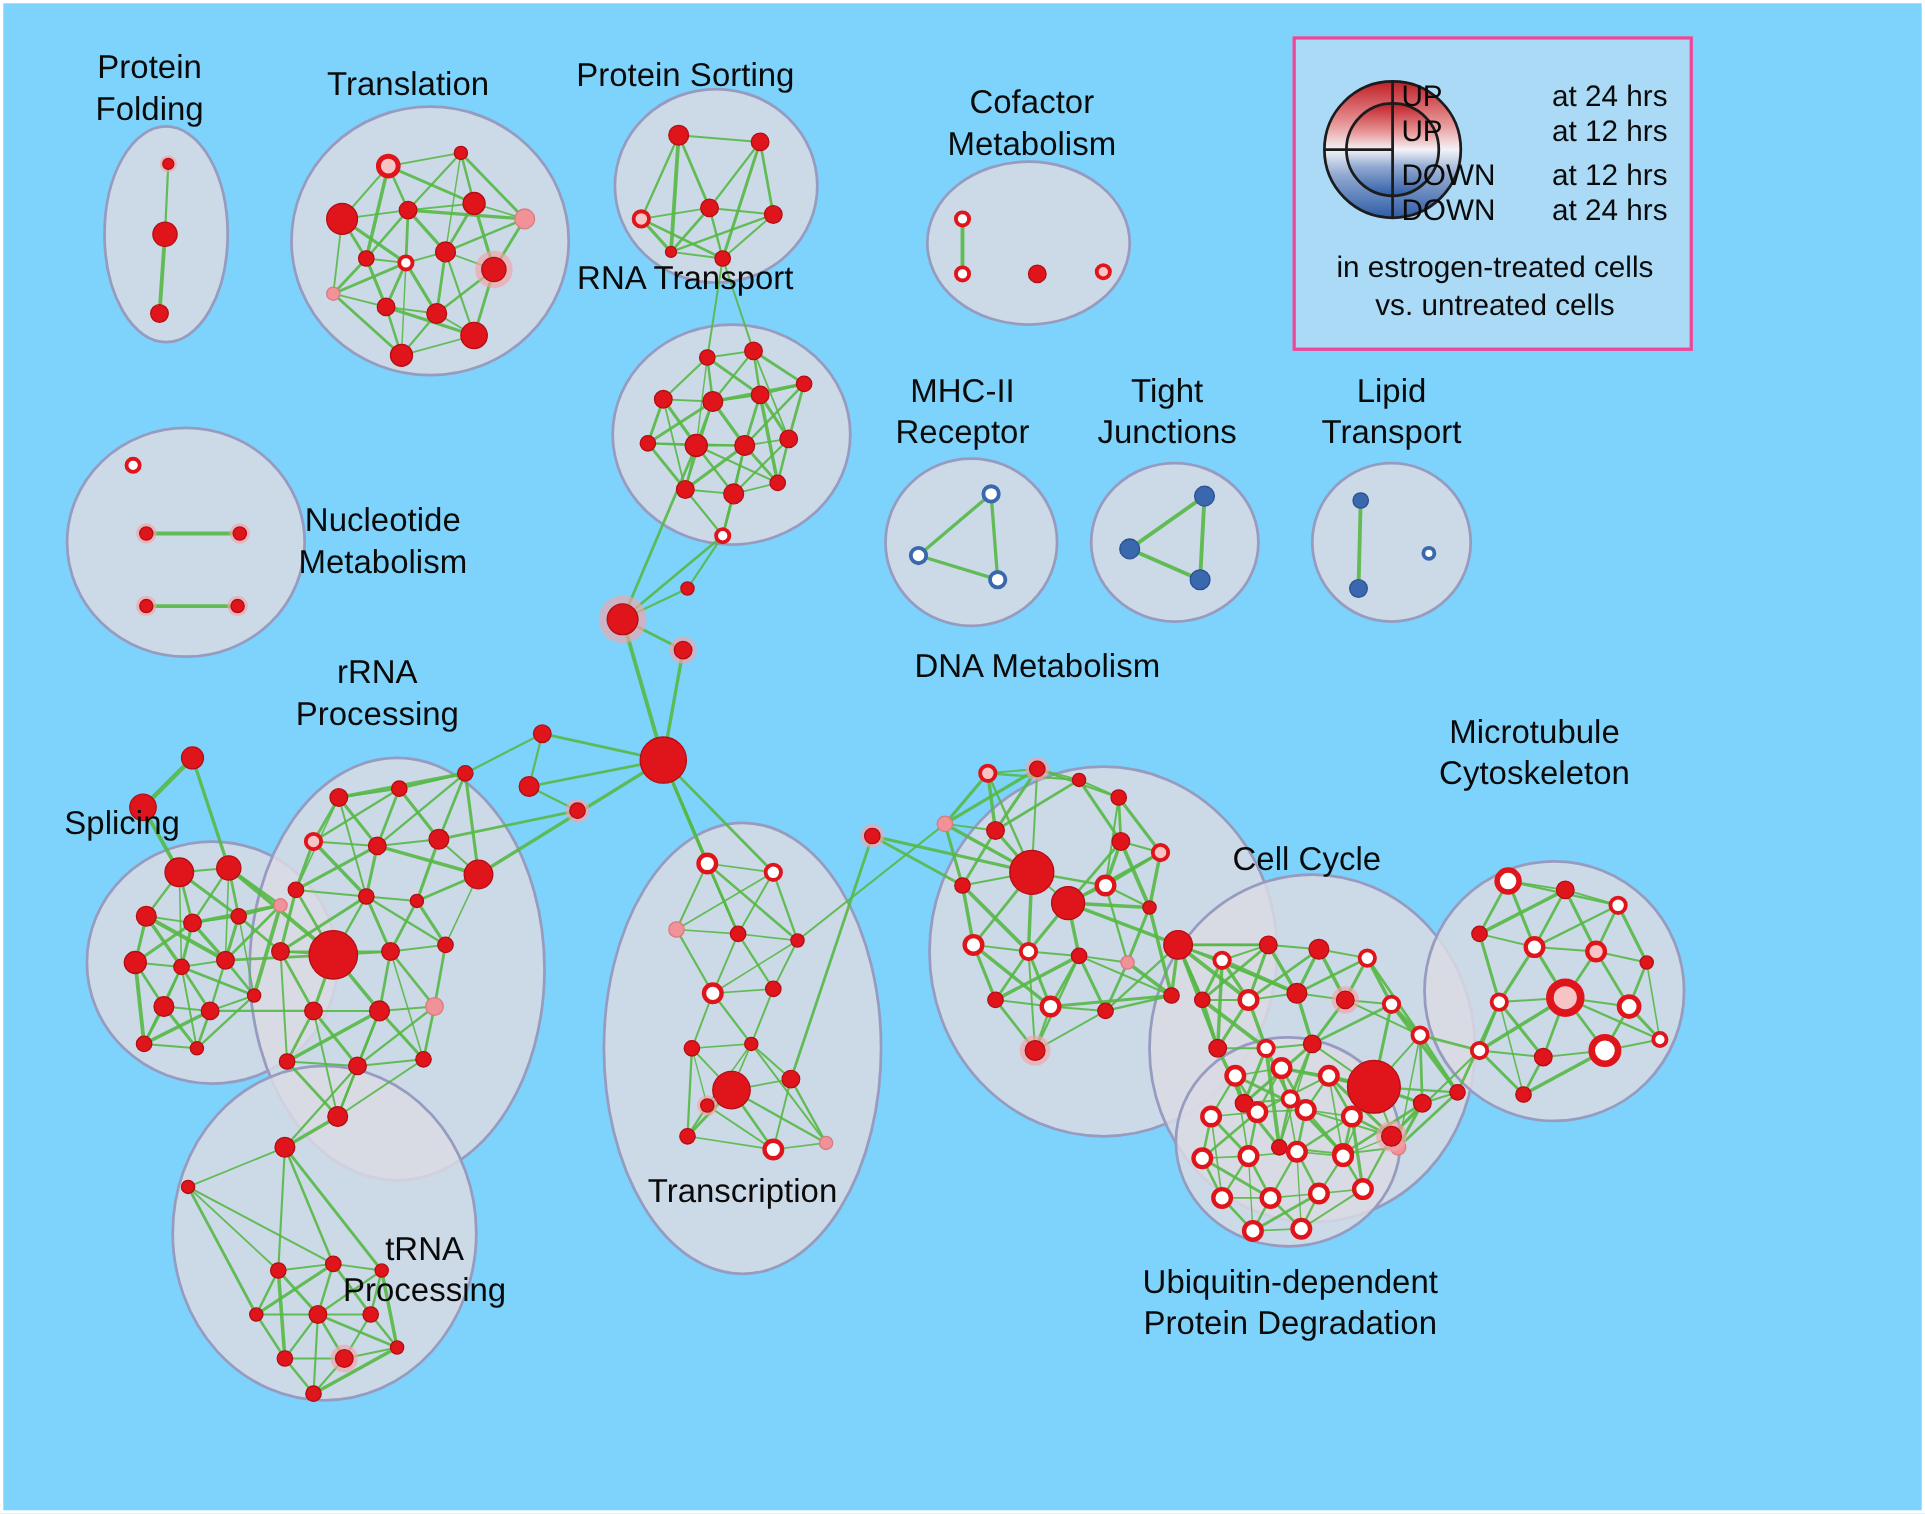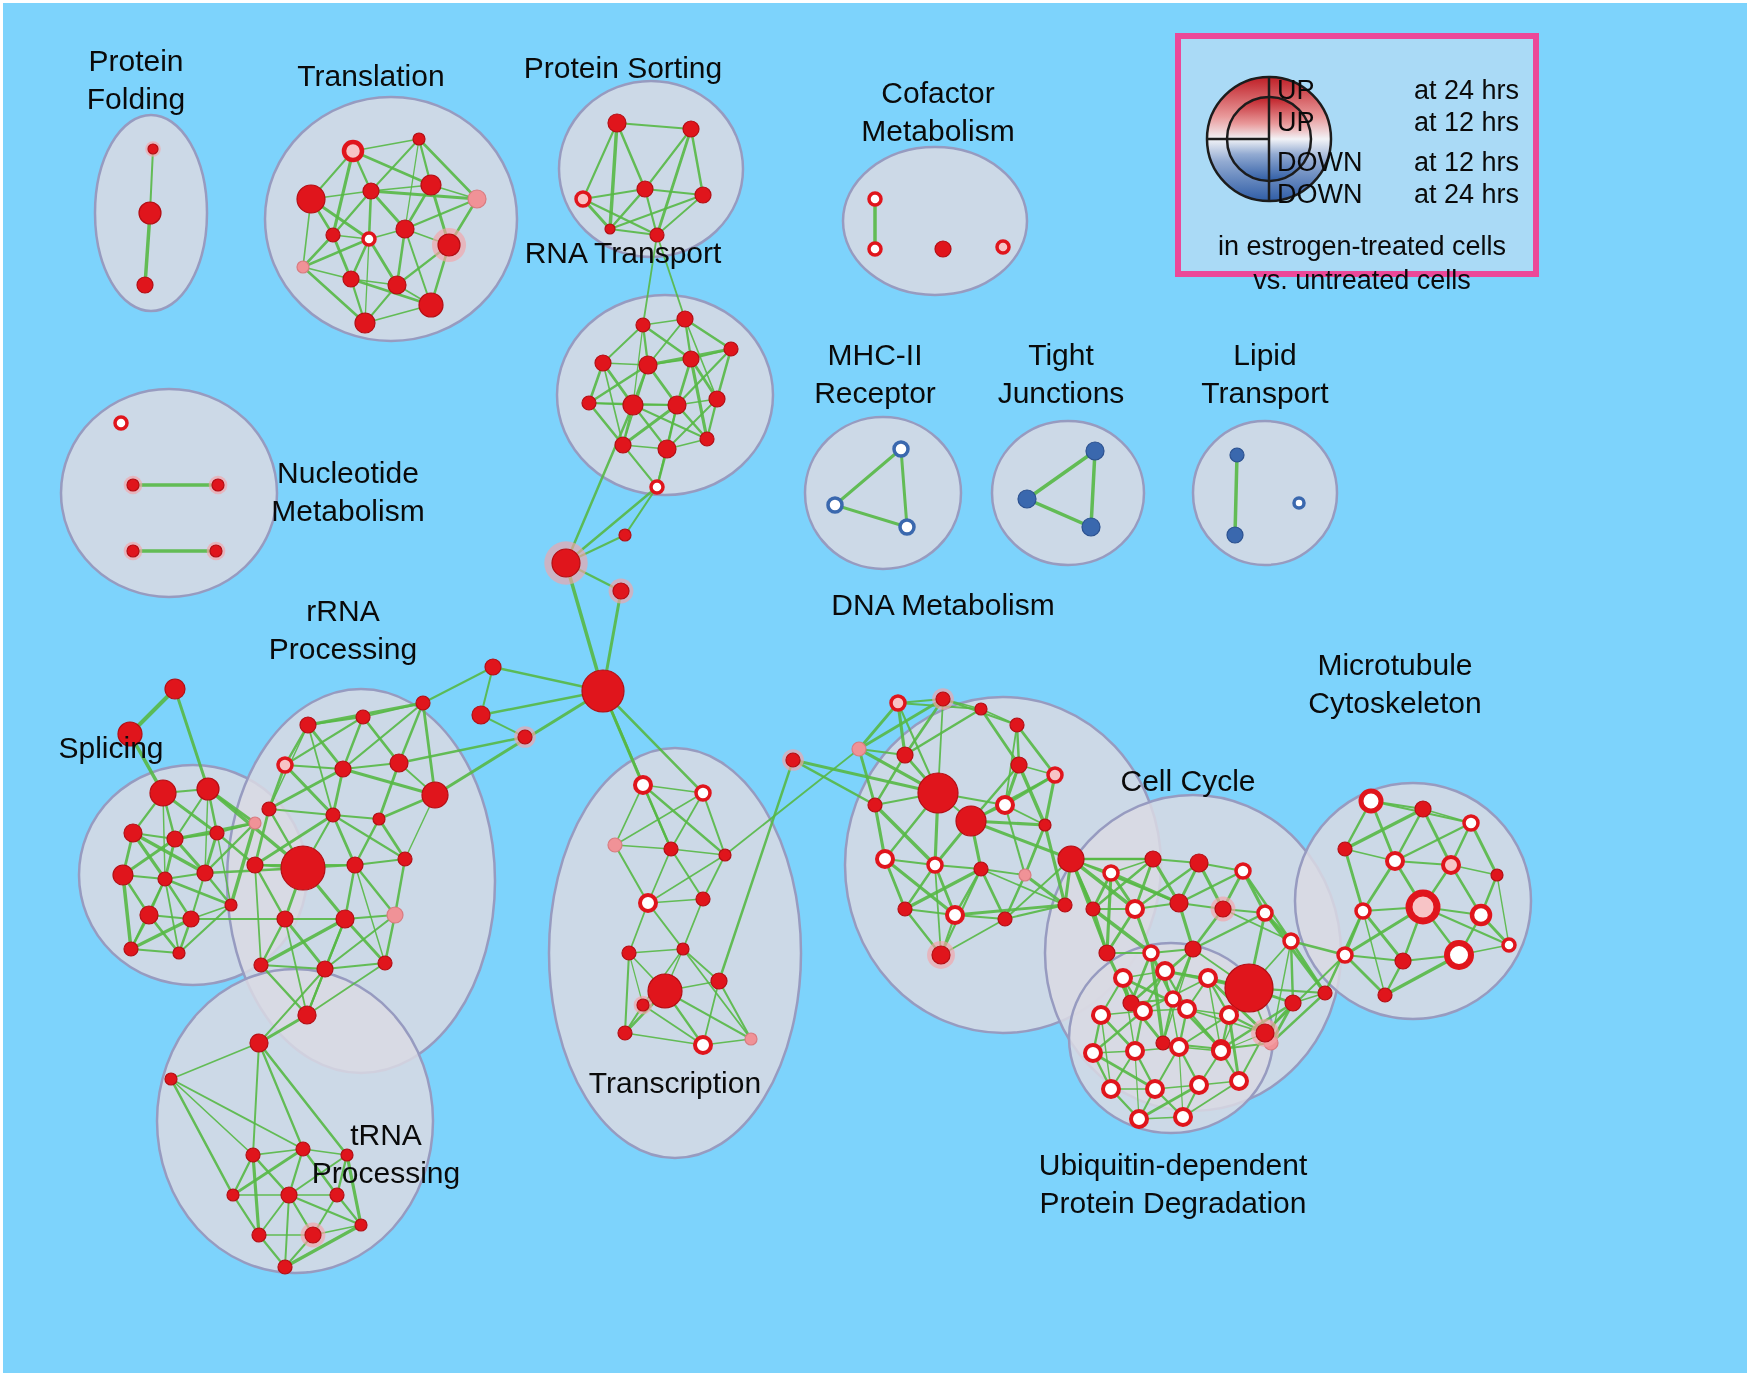--- a/index.html
+++ b/index.html
@@ -5,22 +5,22 @@
 <style>
   html,body{margin:0;padding:0;background:#ffffff;}
   .stage{
     position:relative;width:1750px;height:1376px;
     background:#7dd3fc;border:3px solid #ffffff;box-sizing:border-box;
     overflow:hidden;font-family:"Liberation Sans",sans-serif;
   }
   #net{position:absolute;left:0;top:0;}
   #net text{font-family:"Liberation Sans",sans-serif;font-size:30px;fill:#0a0a0a;}
   .legend{
-    position:absolute;left:1172px;top:30px;width:364px;height:244px;
-    border:6px solid #ec4899;background:rgba(226,227,240,0.45);box-sizing:border-box;
+    position:absolute;left:1172px;top:30px;width:364px;height:286px;
+    border:3px solid #ec4899;background:rgba(226,227,240,0.45);box-sizing:border-box;
   }
   .legend svg{display:block;}
   .legend text{font-family:"Liberation Sans",sans-serif;font-size:27px;fill:#0a0a0a;}
 </style>
 </head>
 <body>
 
 <div class="stage">
 
   <svg id="net" width="1750" height="1376" viewBox="0 0 1750 1376">

